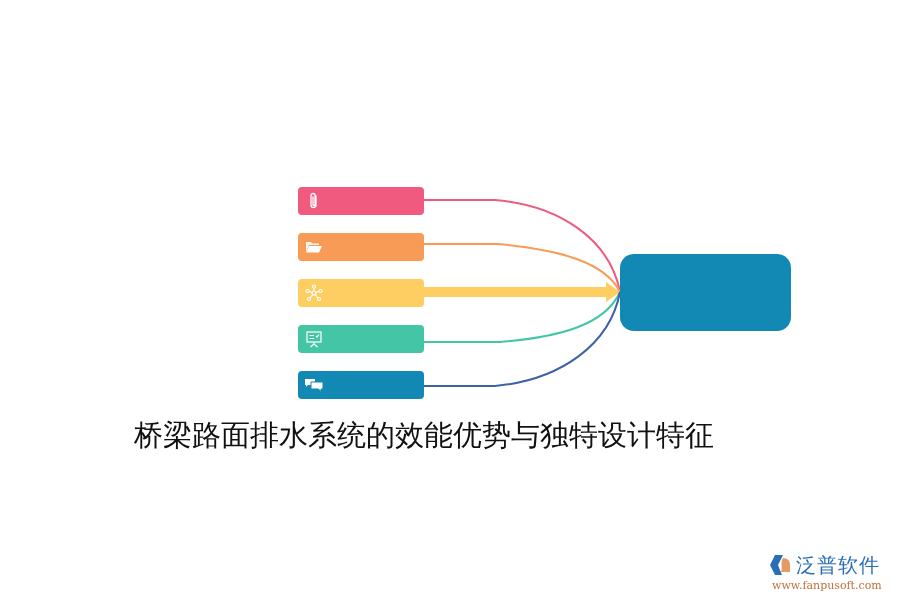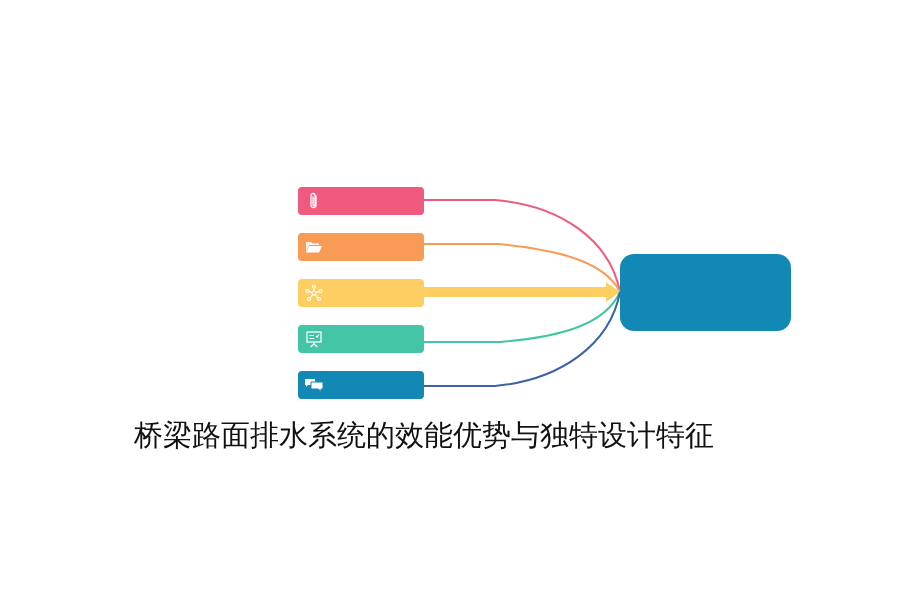--- a/index.html
+++ b/index.html
@@ -91,14 +91,22 @@
           <path d="M7,5 L19,5 L19,12 L17,12 L17,14.5 L14.5,12 L7,12 Z" fill="#fff" stroke="#1289B4" stroke-width="1"></path>
         </svg>
     </span>
     <span class="label"></span>
   </div>
 
   <div class="center-node" style="background:#1289B4;"></div>
 
   <div class="title">桥梁路面排水系统的效能优势与独特设计特征</div>
 
+  <div class="brand">
+    <svg class="logo" viewBox="0 0 26 26">
+      <path d="M7,3 L15,3 L10,13 L14,23 L7,23 L2,13 Z" fill="#2a6fb5"></path>
+      <path d="M15,6 C20,6 22,9 22,13 L22,20 L13,20 C15,15 12,10 15,6 Z" fill="#e89a63"></path>
+    </svg>
+    <span class="name">泛普软件</span>
+    <span class="url">www.fanpusoft.com</span>
+  </div>
 
 </div>
 
 </body></html>

